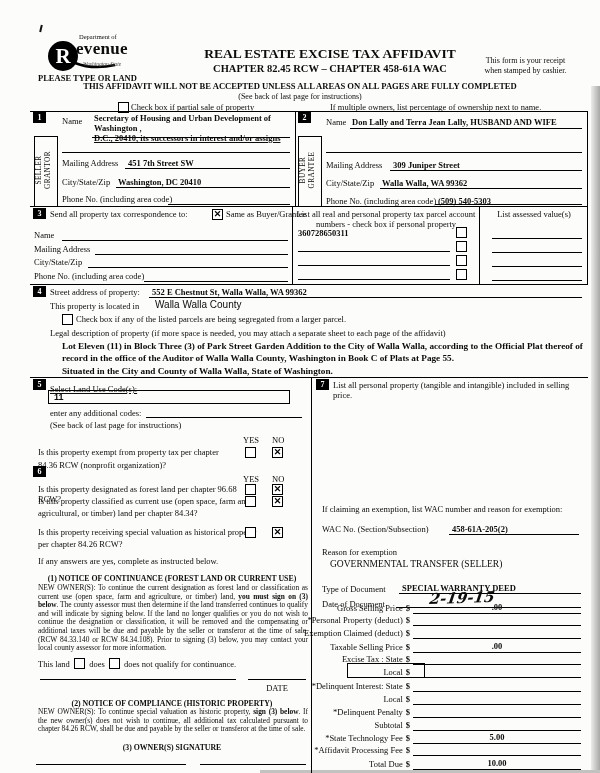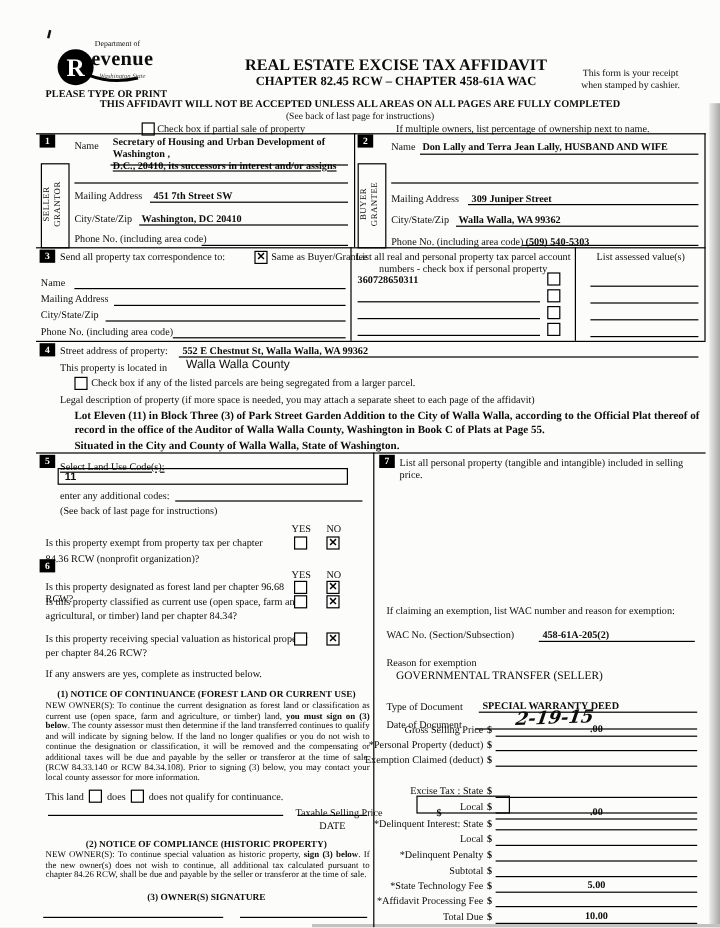--- a/index.html
+++ b/index.html
@@ -46,21 +46,21 @@
   <div class="abs" style="left:45px;top:32px;width:130px;height:46px;">
     <svg width="130" height="48">
       <circle cx="18" cy="24" r="15" fill="#000"></circle>
       <text x="18" y="31" text-anchor="middle" fill="#fff" font-family="Liberation Serif, serif" font-weight="bold" font-size="21">R</text>
       <path d="M 30 31 Q 48 38 70 33" stroke="#000" stroke-width="2.5" fill="none"></path>
     </svg>
     <div class="abs" style="left:34px;top:1px;font-size:6.5px;">Department of</div>
     <div class="abs b" style="left:31px;top:7px;font-size:17px;letter-spacing:.3px;">evenue</div>
     <div class="abs" style="left:38px;top:29px;font-size:5.5px;color:#444;font-style:italic;">Washington State</div>
   </div>
-  <div class="abs b" style="left:38px;top:73px;font-size:8.5px;">PLEASE TYPE OR PRINT</div>
+  <div class="abs b" style="left:38px;top:73px;font-size:8.5px;">PLEASE TYPE OR LAND</div>
 
   <div class="abs b" style="left:160px;top:46px;width:340px;text-align:center;font-size:13.5px;">REAL ESTATE EXCISE TAX AFFIDAVIT</div>
   <div class="abs b" style="left:160px;top:63px;width:340px;text-align:center;font-size:10.5px;">CHAPTER 82.45 RCW – CHAPTER 458-61A WAC</div>
   <div class="abs" style="left:468px;top:56px;width:115px;text-align:center;font-size:8px;line-height:9.5px;">
     <span>This form is your receipt</span><br>
     <span>when stamped by cashier.</span>
   </div>
   <div class="abs b" style="left:0;top:81px;width:600px;text-align:center;font-size:8.6px;">THIS AFFIDAVIT WILL NOT BE ACCEPTED UNLESS ALL AREAS ON ALL PAGES ARE FULLY COMPLETED</div>
   <div class="abs" style="left:0;top:92px;width:600px;text-align:center;font-size:8px;">(See back of last page for instructions)</div>
   <div class="cb cba" style="left:118px;top:102px;"></div>
@@ -248,21 +248,21 @@
   <div class="mrow" style="top:615px;">
     <span>*Personal Property (deduct)</span>
       <span class="md">$</span>
       <span class="mline"></span>
   </div>
   <div class="mrow" style="top:628px;">
     <span>Exemption Claimed (deduct)</span>
       <span class="md">$</span>
       <span class="mline"></span>
   </div>
-  <div class="mrow" style="top:671px;gap:42px;">
+  <div class="mrow" style="top:641px;">
     <span>Taxable Selling Price</span>
       <span class="md">$</span>
       <span class="mline">.00</span>
   </div>
   <div class="mrow" style="top:654px;">
     <span>Excise Tax : State</span>
       <span class="md">$</span>
       <span class="mline"></span>
   </div>
   <div class="abs" style="left:347px;top:663px;width:76px;height:13px;border:1px solid #000;"></div>

